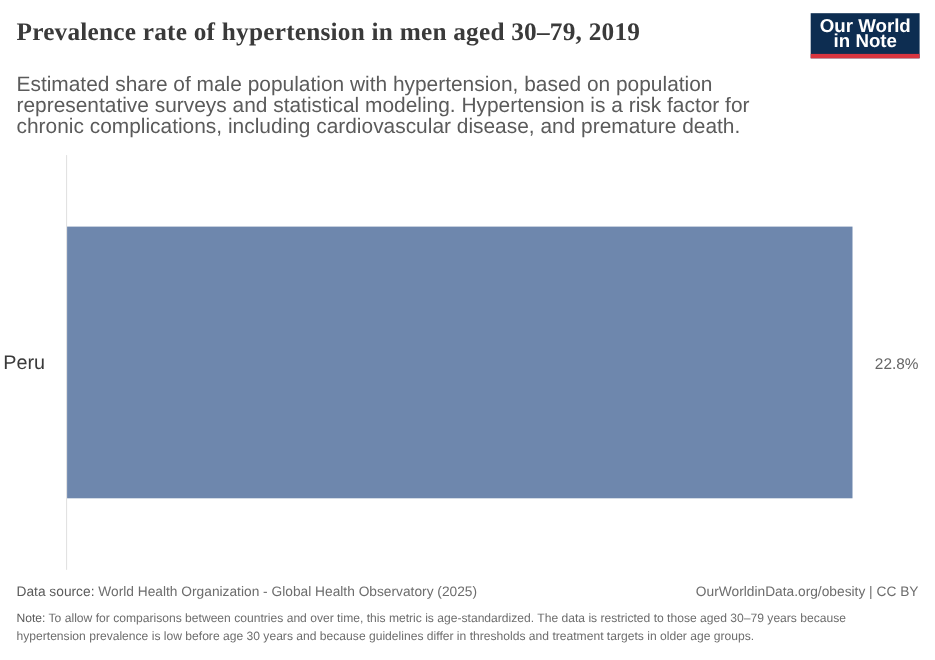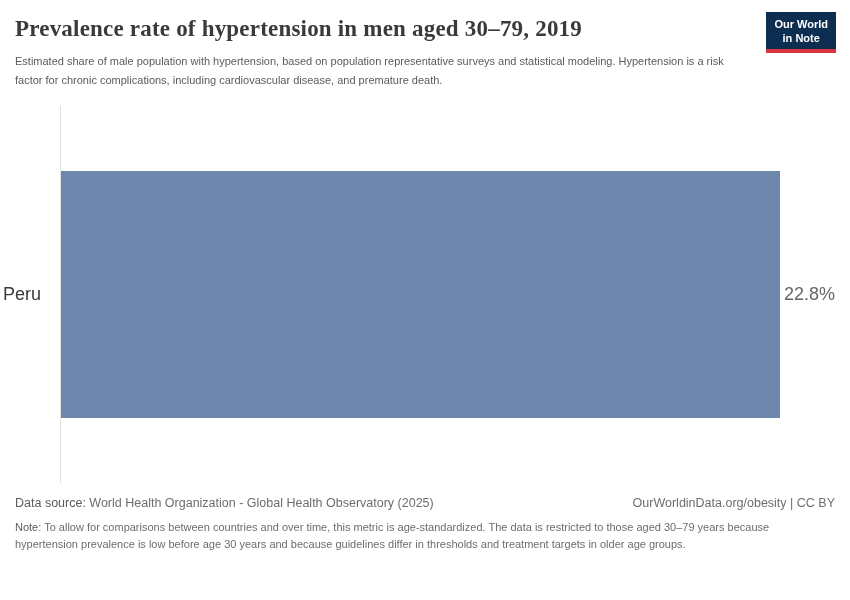--- a/index.html
+++ b/index.html
@@ -21,32 +21,32 @@
   .chart-title{
     font-family:"Liberation Serif", serif;
     font-weight:700;
     font-size:23px;
     line-height:30px;
     color:var(--title-color);
     padding-right:64px;
     letter-spacing:0.2px;
   }
   .chart-subtitle{
-    margin-top:8px;
+    margin-top:24px;
     max-width:724px;
-    font-size:11px;
+    font-size:19px;
     line-height:19px;
     color:var(--subtitle-color);
   }
   .owid-logo{
     position:absolute;top:12px;right:14px;
     background:var(--logo-bg);
     border-bottom:4px solid var(--logo-stripe);
     color:#ffffff;
-    font-size:11px;font-weight:700;line-height:14px;
+    font-size:17px;font-weight:700;line-height:14px;
     text-align:center;
     padding:5px 8px 4px 8px;
     cursor:pointer;
   }
 
   
   .chart{
     margin-top:16px;
     height:377px;
     display:flex;
@@ -66,23 +66,23 @@
     flex:1;
     display:flex;align-items:center;
   }
   .bar{
     height:247px;
     background:var(--bar-color);
     width:0;
   }
   .val-label{
     display:flex;align-items:center;
-    padding-left:4px;
+    padding-left:20px;
     min-width:44px;
-    font-size:18px;color:#666666;
+    font-size:14px;color:#666666;
   }
 
   
   .footer{margin-top:12px;color:var(--footer-color);}
   .source-row{
     display:flex;justify-content:space-between;align-items:baseline;
     font-size:12.5px;line-height:17px;
   }
   .bold-label{font-weight:400;color:var(--footer-bold);}
   .license{color:var(--footer-color);text-decoration:none;cursor:pointer;}

